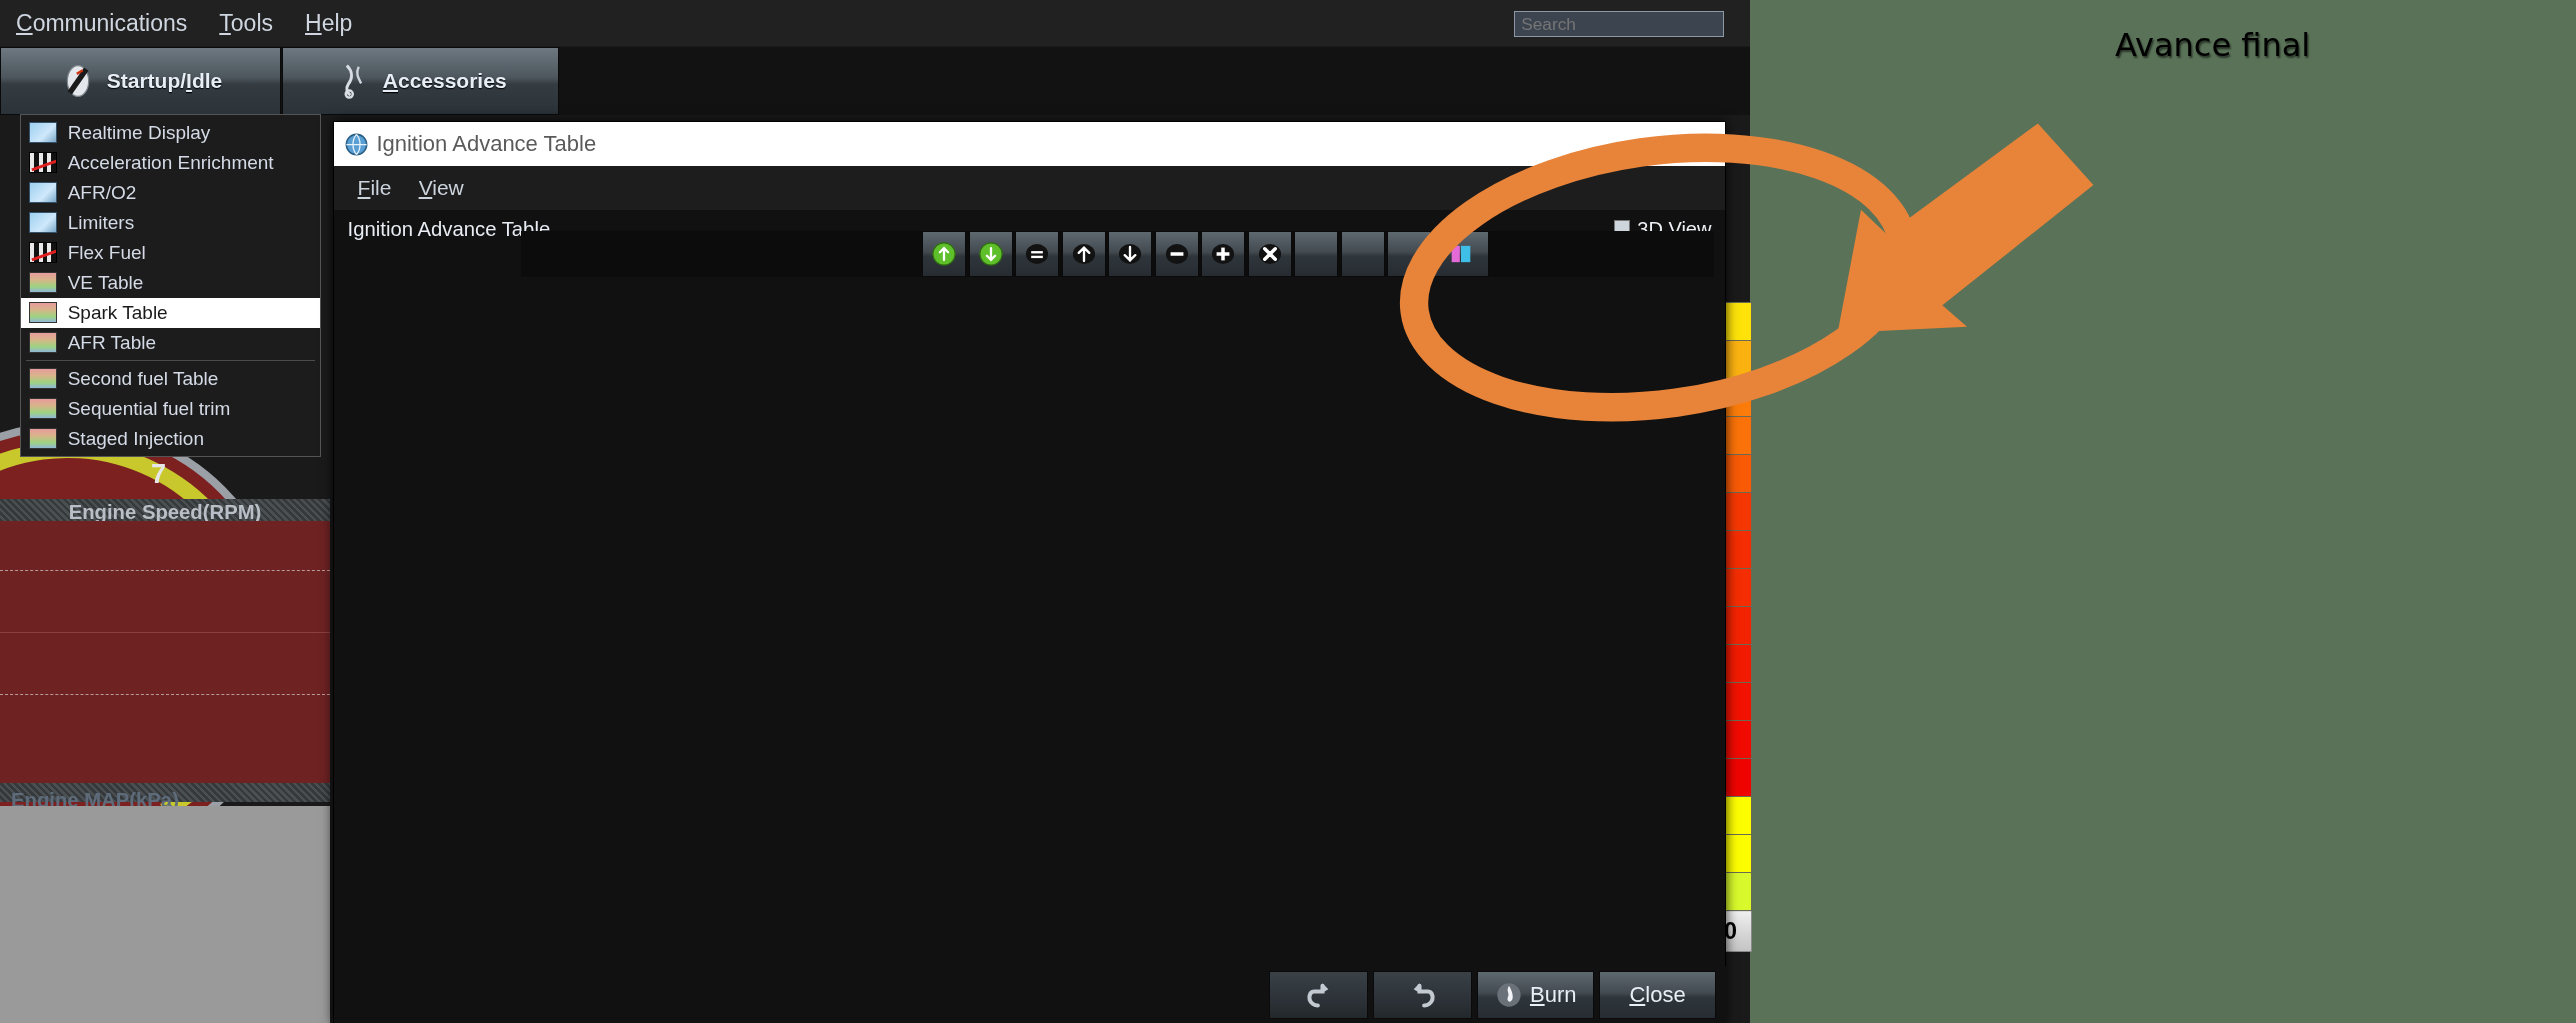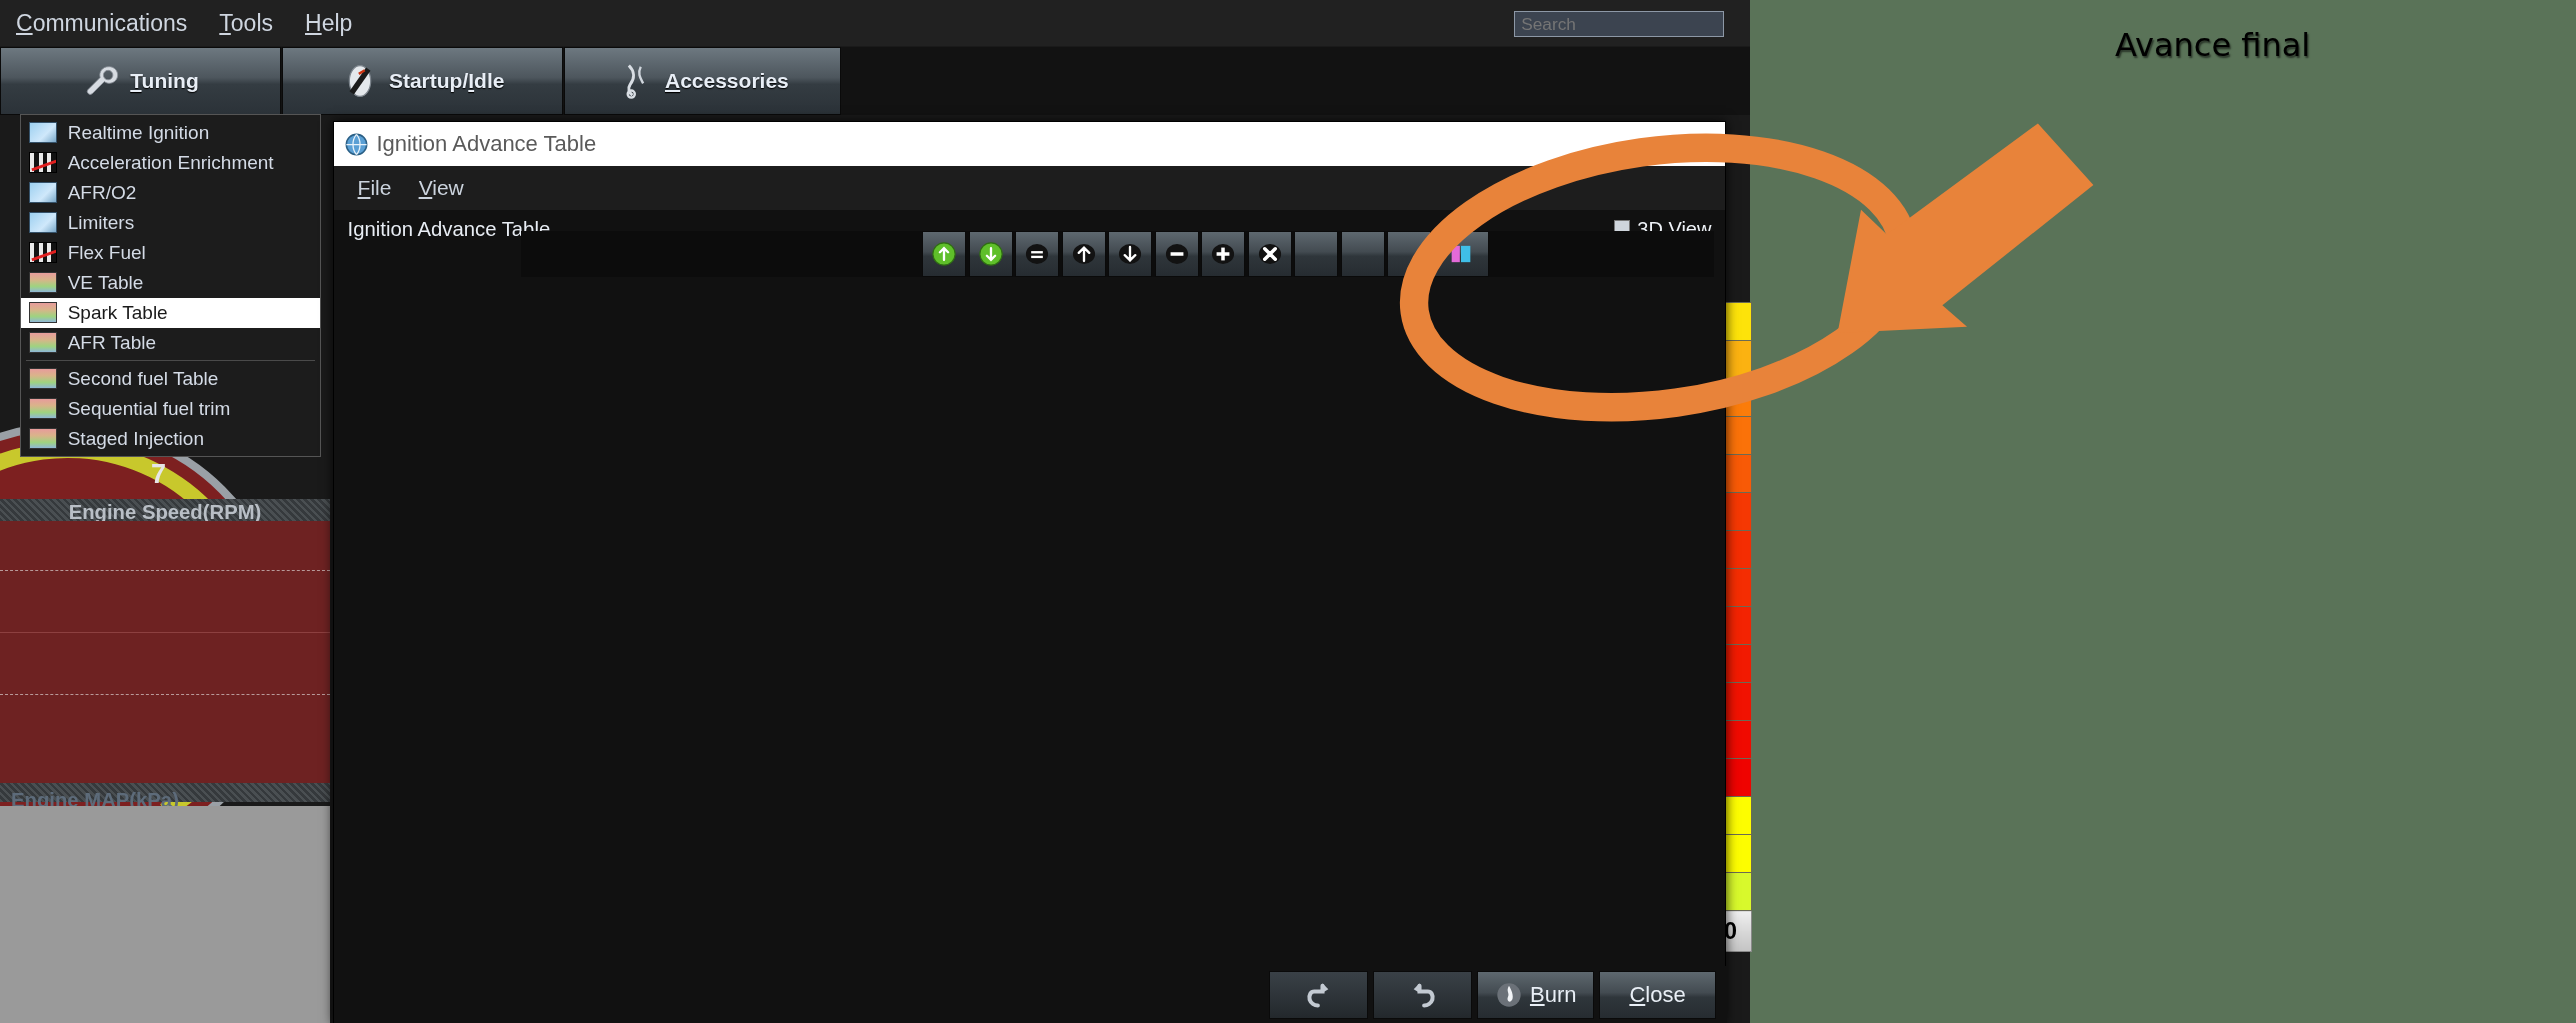--- a/index.html
+++ b/index.html
@@ -268,26 +268,20 @@
 <div id="app-window">
 
   <div id="menubar">
     <div class="menu-item"><span class="mn">C</span>ommunications</div>
     <div class="menu-item"><span class="mn">T</span>ools</div>
     <div class="menu-item"><span class="mn">H</span>elp</div>
     <input id="search-input" type="text" placeholder="Search" style="">
   </div>
 
   <div id="ribbon">
-    <div class="tab t-tuning">
-      <svg class="tabicon" viewBox="0 0 64 64">
-        <path d="M44 8a14 14 0 0 0-13.4 18L10 46.6a5 5 0 0 0 7 7L37.6 33A14 14 0 1 0 44 8zm0 6a8 8 0 1 1-8 8 8 8 0 0 1 8-8z" fill="#d7dce2" stroke="#8a9098" stroke-width="1.4"></path>
-      </svg>
-      <span class="lbl"><span class="mn">T</span>uning</span>
-    </div>
 
 
     <div class="tab t-startup">
       <svg class="tabicon" viewBox="0 0 64 64">
         <ellipse cx="32" cy="32" rx="18" ry="26" fill="#e4e8ec" stroke="#7d858d" stroke-width="2"></ellipse>
         <path d="M18 52 L46 12" stroke="#1b1b1b" stroke-width="9"></path>
         <path d="M30 20 L40 14" stroke="#cc3311" stroke-width="4"></path>
       </svg>
       <span class="lbl">Startup/<span class="mn">I</span>dle</span>
     </div>
@@ -328,21 +322,21 @@
       <div class="dash" style="top:173px;"></div>
     </div>
     <div class="panel-map"></div>
     <div class="label-map">Engine MAP(kPa)</div>
     <div class="graph-gray"></div>
   </div>
 
   <div id="tuning-menu">
     <div class="dd-item">
       <span class="dd-ico ico-wrench"></span>
-      <span>Realtime Ignition</span>
+      <span>Realtime Display</span>
     </div>
     <div class="dd-item">
       <span class="dd-ico ico-bars"></span>
       <span>Acceleration Enrichment</span>
     </div>
     <div class="dd-item">
       <span class="dd-ico ico-wrench"></span>
       <span>AFR/O2</span>
     </div>
     <div class="dd-item">

